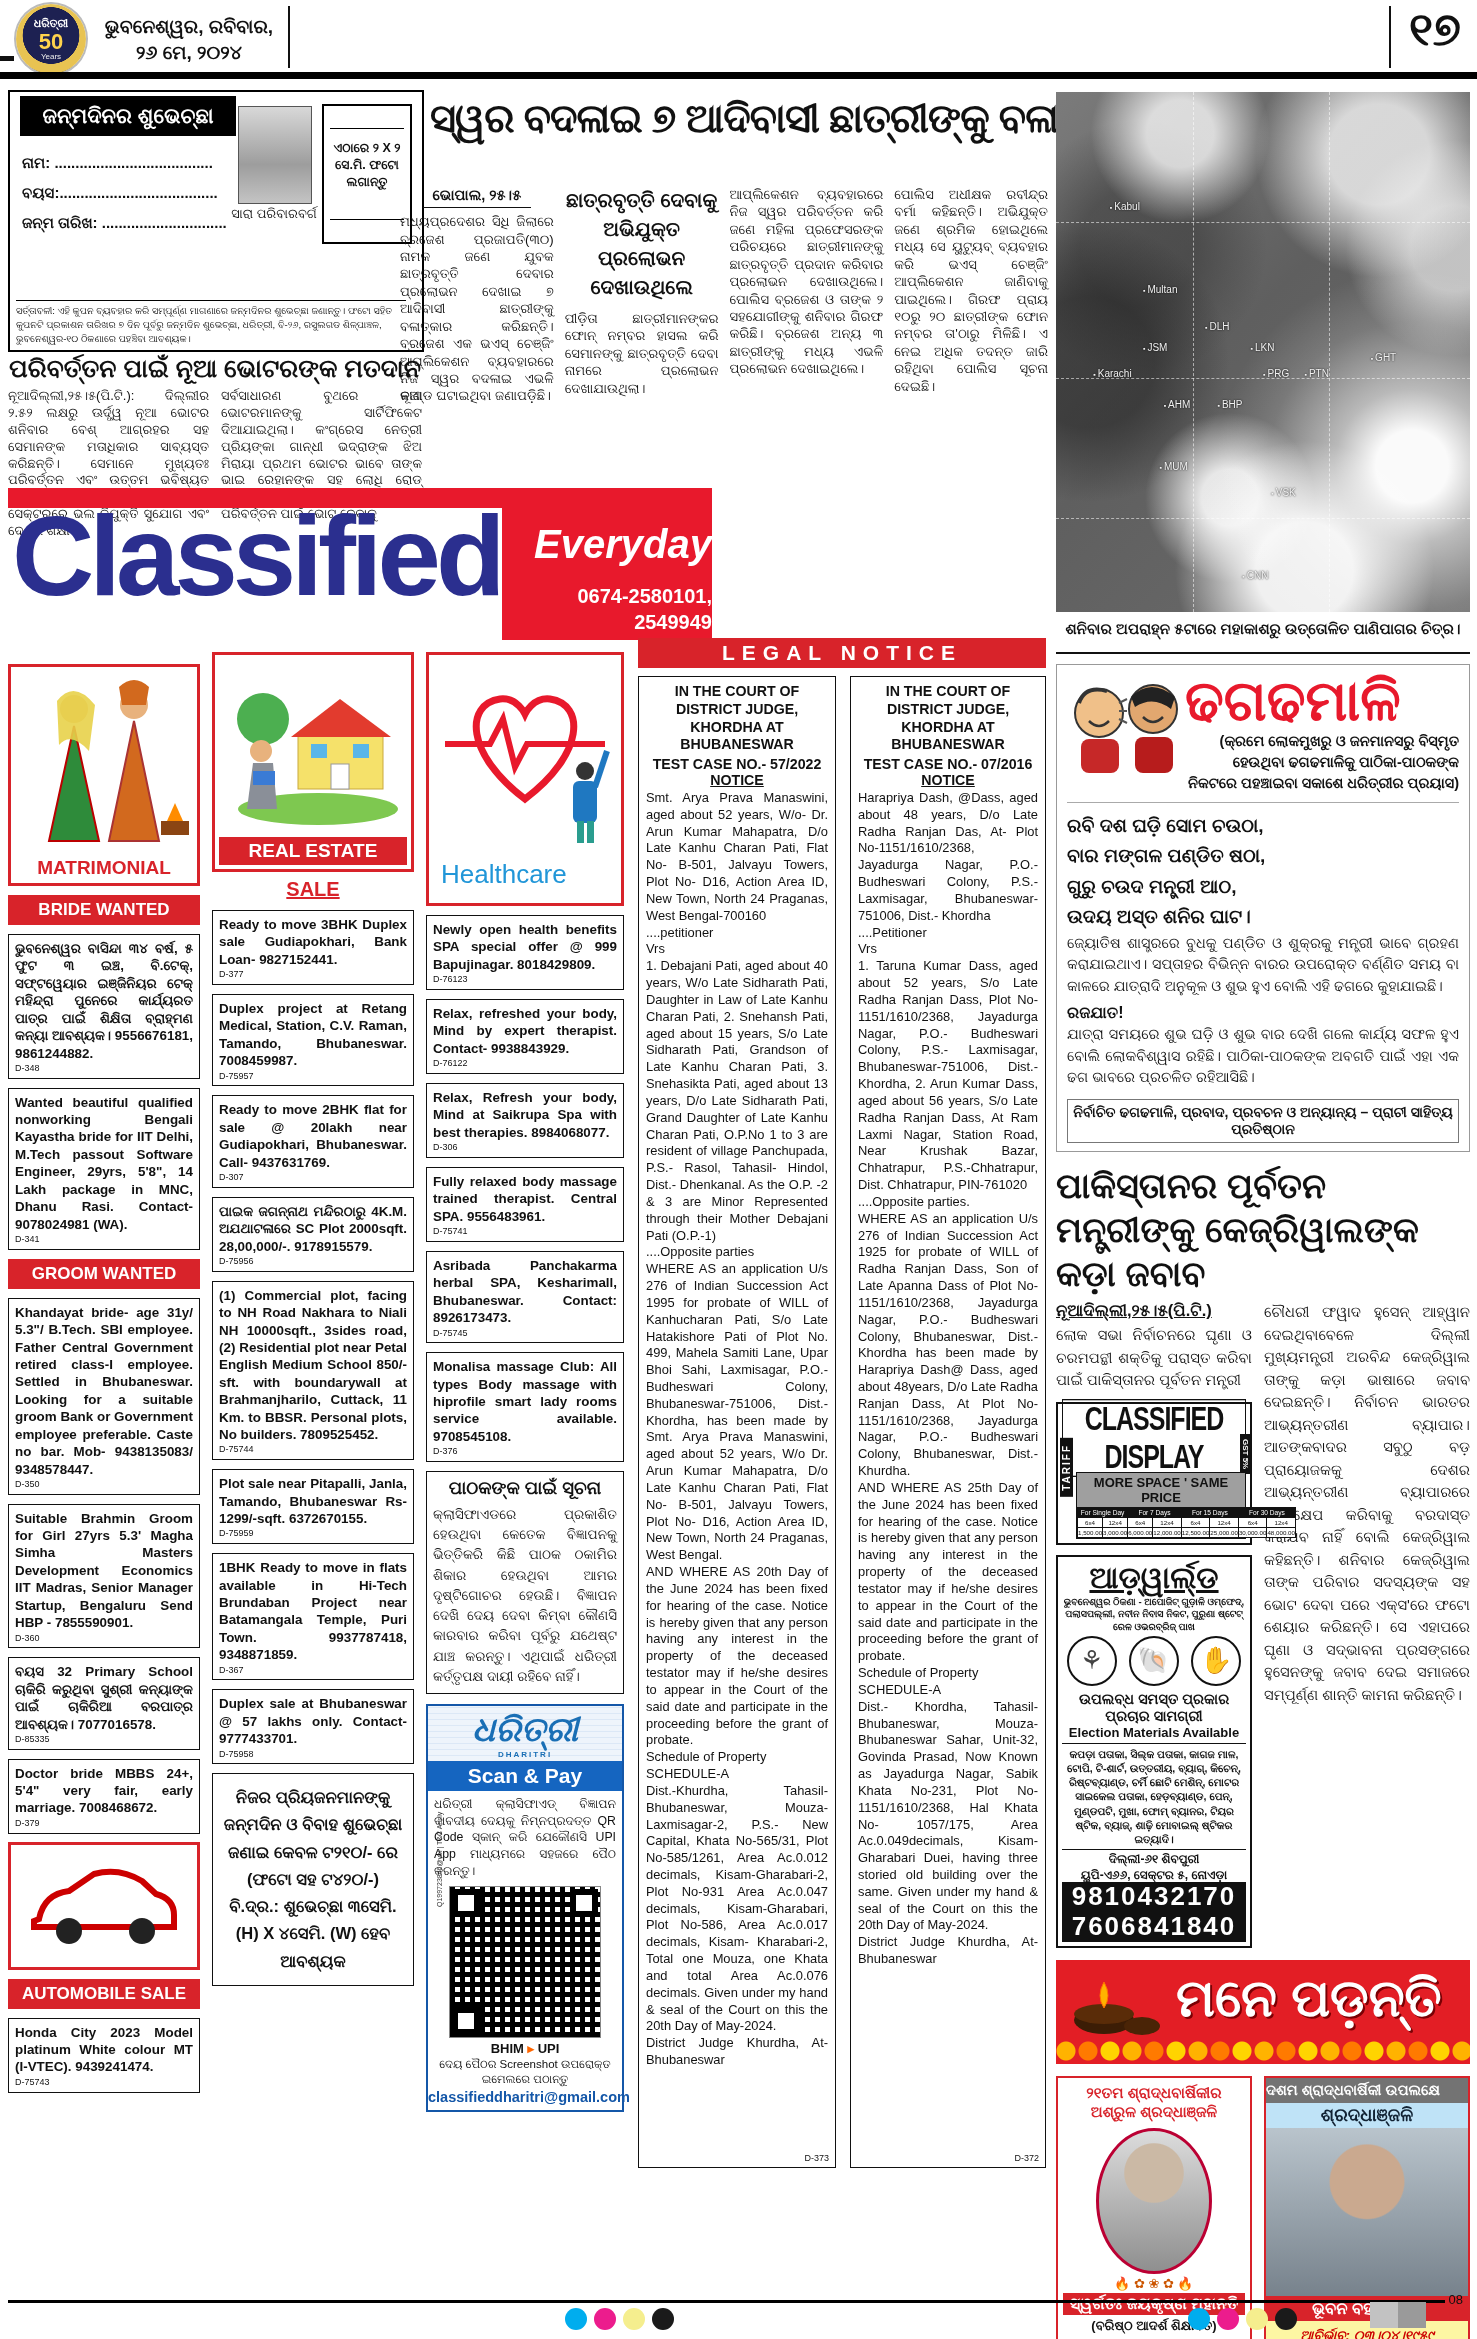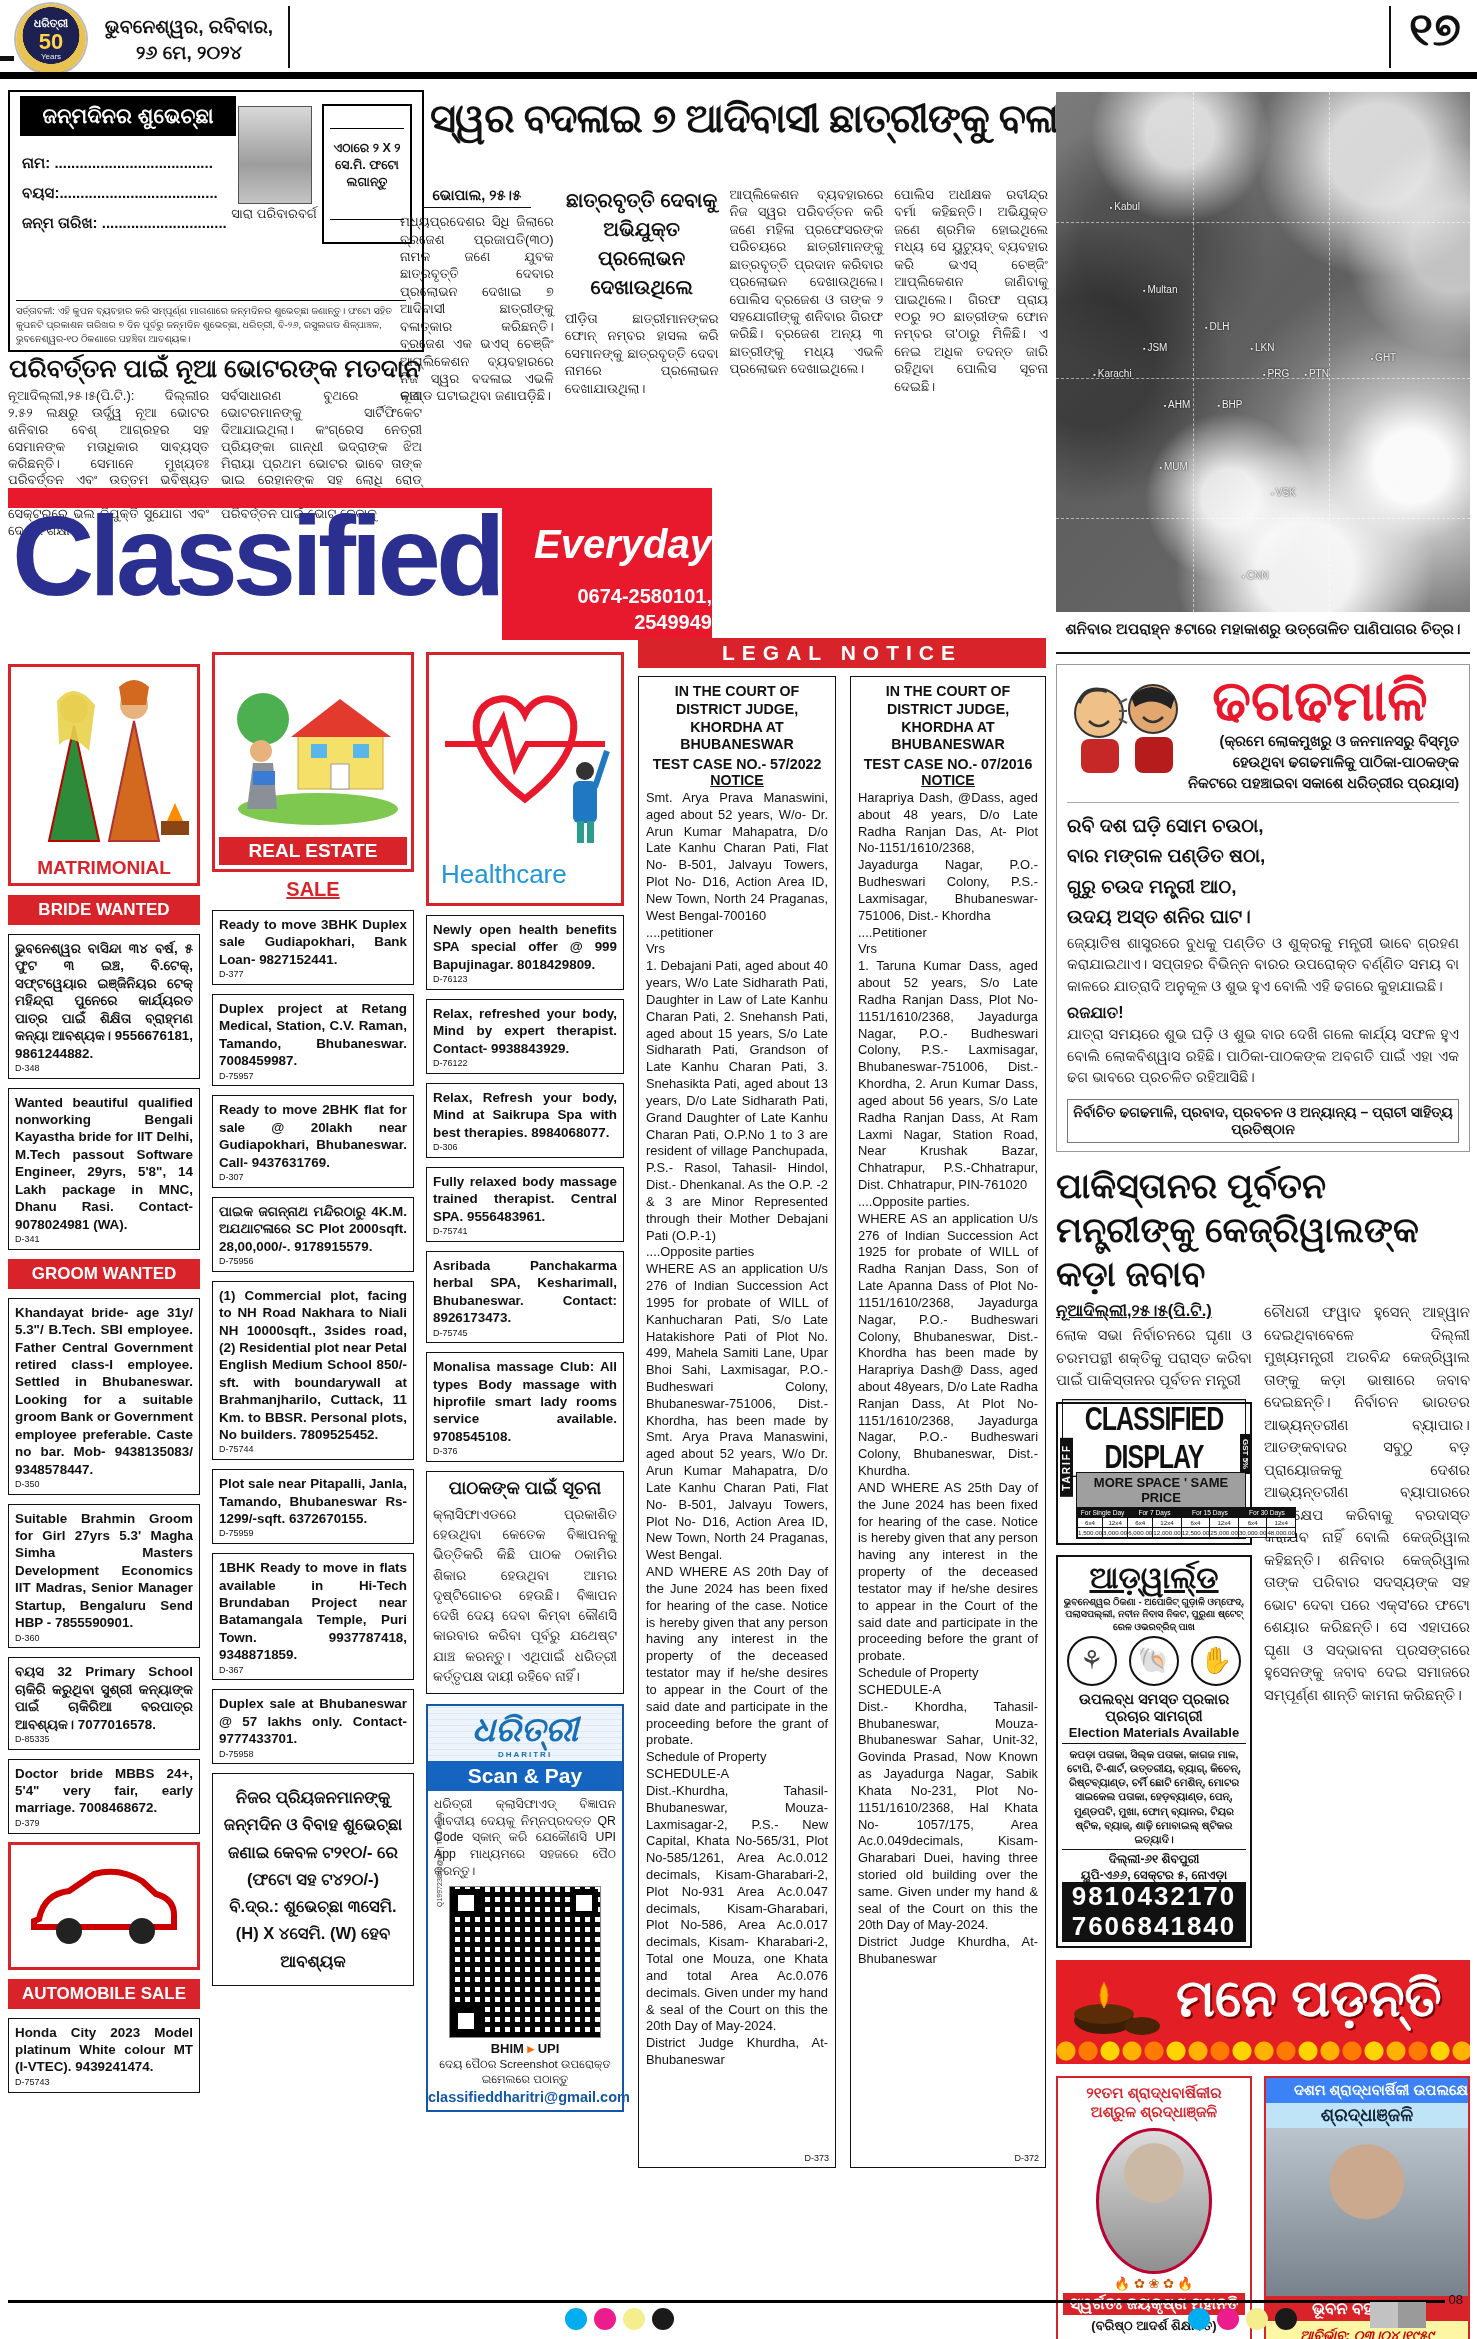--- a/index.html
+++ b/index.html
@@ -113,21 +113,21 @@
   .fq{position:absolute;width:28px;height:28px;border:6px solid #000;background:#fff;box-sizing:border-box}
   .fq.tl{left:2px;top:2px}.fq.tr{right:2px;top:2px}.fq.bl{left:2px;bottom:2px}
   .qrside{position:absolute;left:-14px;top:20px;font-size:7px;color:#333;transform:rotate(-90deg);transform-origin:left top}
   #scanpay .upi{text-align:center;font-size:13px;font-weight:bold;padding:1px 0}
   #scanpay .upi .bh{color:#111}.upiarr{color:#f60}
   #scanpay .note{font-size:11.5px;text-align:center;line-height:1.3;padding:0 4px}
   #scanpay .mail{display:block;text-align:center;color:#1457a8;font-weight:bold;font-size:14.5px;padding:2px 0 5px 0}
   
   #rcol{left:1056px;top:664px;width:414px}
   #dhaga{border:1px solid #999;padding:8px 10px;position:relative}
-  #dhaga .ttl{color:#e8192c;font-size:56px;font-weight:bold;text-align:center;line-height:1;margin:0 4px 2px 0}
+  #dhaga .ttl{color:#e8192c;font-size:56px;font-weight:bold;text-align:left;line-height:1;margin:0 4px 2px 0}
   #dhaga .sub{font-size:14.5px;font-weight:bold;text-align:right;line-height:1.45}
   #dhaga .dv{border-top:1px solid #aaa;margin:8px 0}
   #dhaga .poem{font-size:19px;font-weight:bold;line-height:1.6;white-space:pre-line}
   #dhaga .para{font-size:14.5px;line-height:1.5;text-align:justify;margin-top:0}
   #dhaga .sh2{font-size:16px;font-weight:bold;margin-top:6px}
   #dhaga .foot{border:1px solid #777;font-size:14px;font-weight:bold;text-align:center;padding:4px;margin-top:10px}
   #kej{margin-top:12px}
   #kej h2{margin:2px 0 6px 0;font-size:35px;line-height:1.25;font-weight:bold}
   #kej .dl2{font-size:16.5px;font-weight:bold;text-decoration:underline;margin-bottom:4px;display:inline-block}
   #kej .cols{display:flex;gap:12px}
@@ -173,21 +173,21 @@
   #obits{display:flex;gap:12px;margin-top:12px}
   .obit{border:2.5px solid #d8232a;background:#fff;position:relative;box-sizing:border-box;padding:5px}
   #obit1{width:196px;height:372px}
   #obit2{width:206px;height:378px;padding:0}
   #obit1 .hdr{color:#d8232a;font-size:15px;font-weight:bold;text-align:center;line-height:1.3;white-space:pre-line}
   #obit1 .oval{width:110px;height:140px;margin:6px auto 2px auto;border:3px solid #b03;border-radius:50%;
                background:radial-gradient(circle at 50% 30%,#cbb9a5 0 26%,transparent 27%),linear-gradient(180deg,#dcdcdc,#8f8f8f)}
   .diyarow{text-align:center;font-size:13px;color:#c50}
   #obit1 .nm{background:#d8232a;color:#fff;font-size:16px;font-weight:bold;text-align:center;padding:2px 0;margin-top:2px}
   #obit1 .sb{font-size:13px;font-weight:bold;text-align:center;margin-top:3px}
-  #obit2 .hdr{background:#3b82f6;color:#fff;font-size:14.5px;font-weight:bold;text-align:right;padding:4px 0}
+  #obit2 .hdr{background:#737373;color:#fff;font-size:14.5px;font-weight:bold;text-align:left;padding:4px 0}
   #obit2 .band{background:#bfe3f7;color:#123;font-size:18px;font-weight:bold;text-align:center;padding:2px 0}
   #obit2 .photo{height:168px;background:radial-gradient(circle at 50% 32%,#caa98f 0 24%,transparent 25%),
                 linear-gradient(180deg,#b9c4cc,#77828c)}
   #obit2 .nm{background:#d8232a;color:#fff;font-size:16.5px;font-weight:bold;text-align:center;padding:3px 0}
   #obit2 .yb{background:#fdf6a3;padding:5px 7px}
   #obit2 .dt{color:#c00;font-size:13.5px;font-weight:bold;font-style:italic;text-align:center;line-height:1.5}
   
   #brule{left:8px;top:2300px;width:1437px;height:3px;background:#000}
   #bpage{right:14px;top:2292px;font-size:13px}
   .dots span{display:inline-block;width:22px;height:22px;border-radius:50%;margin-right:7px}

